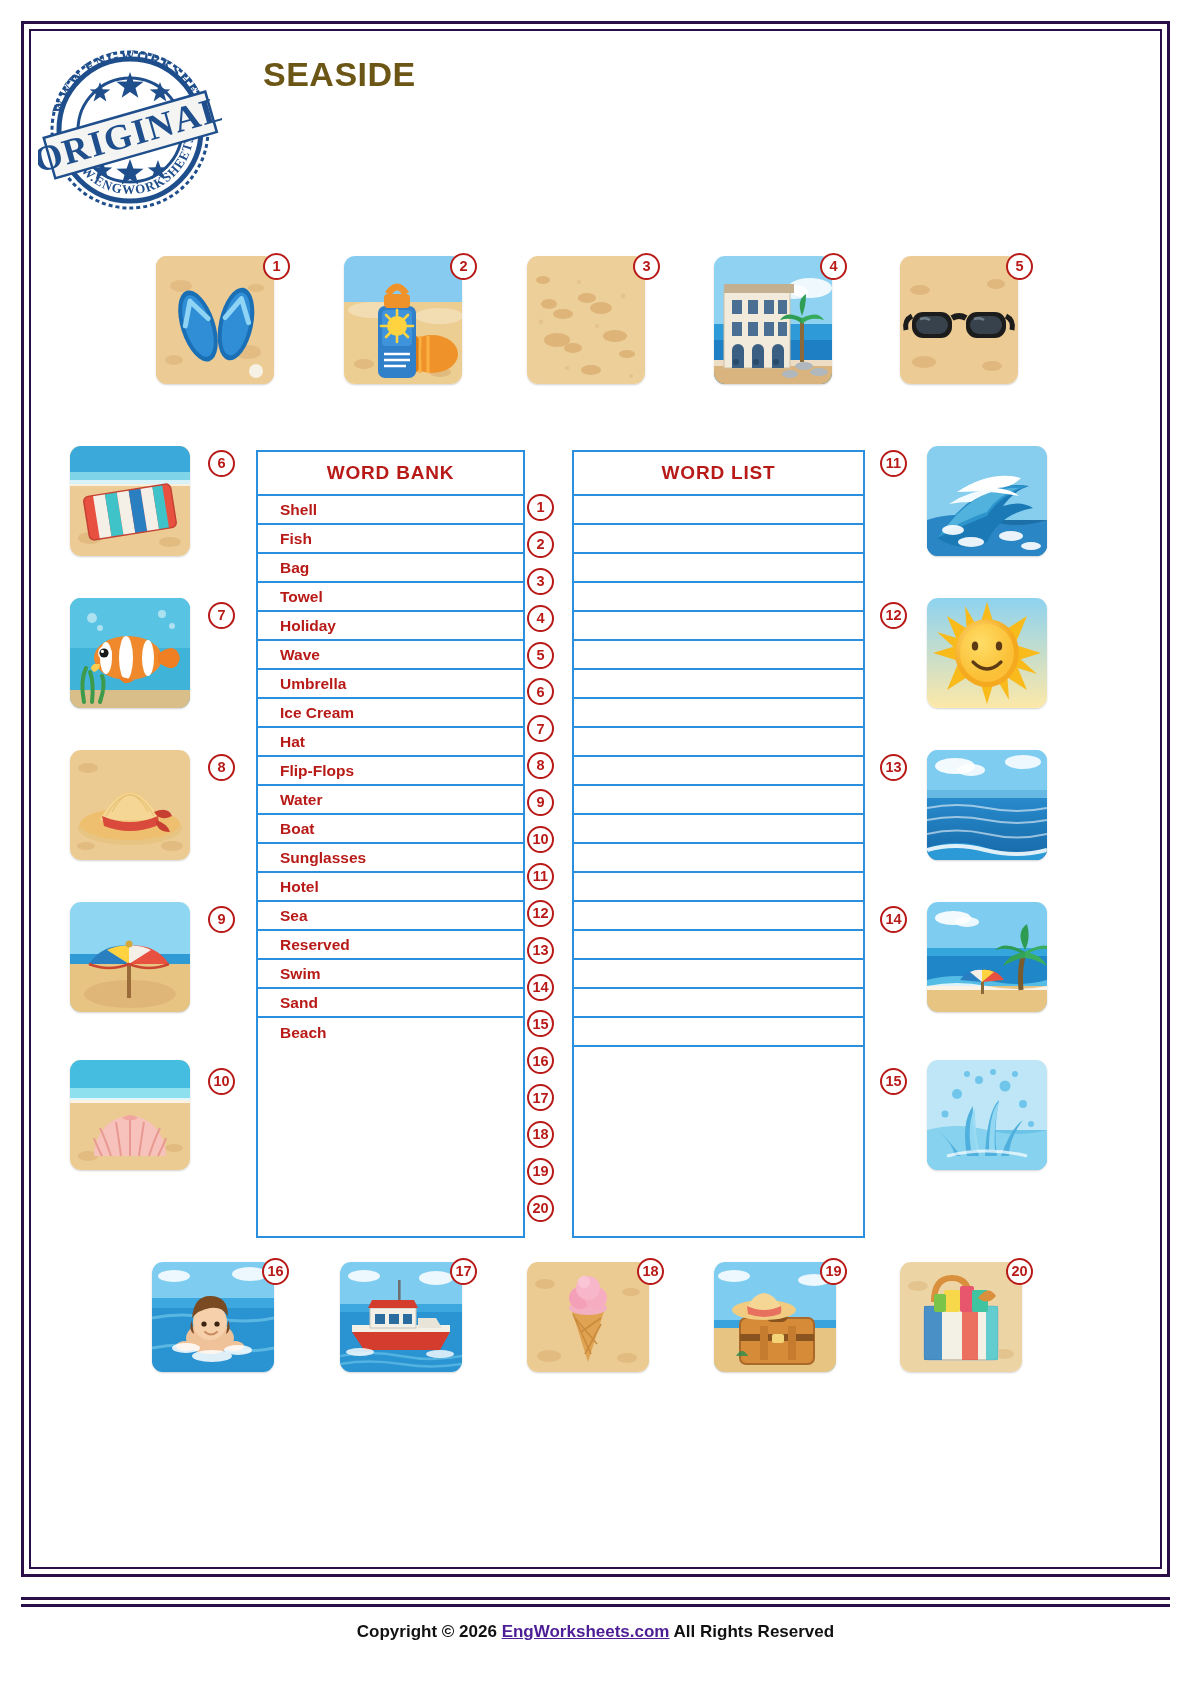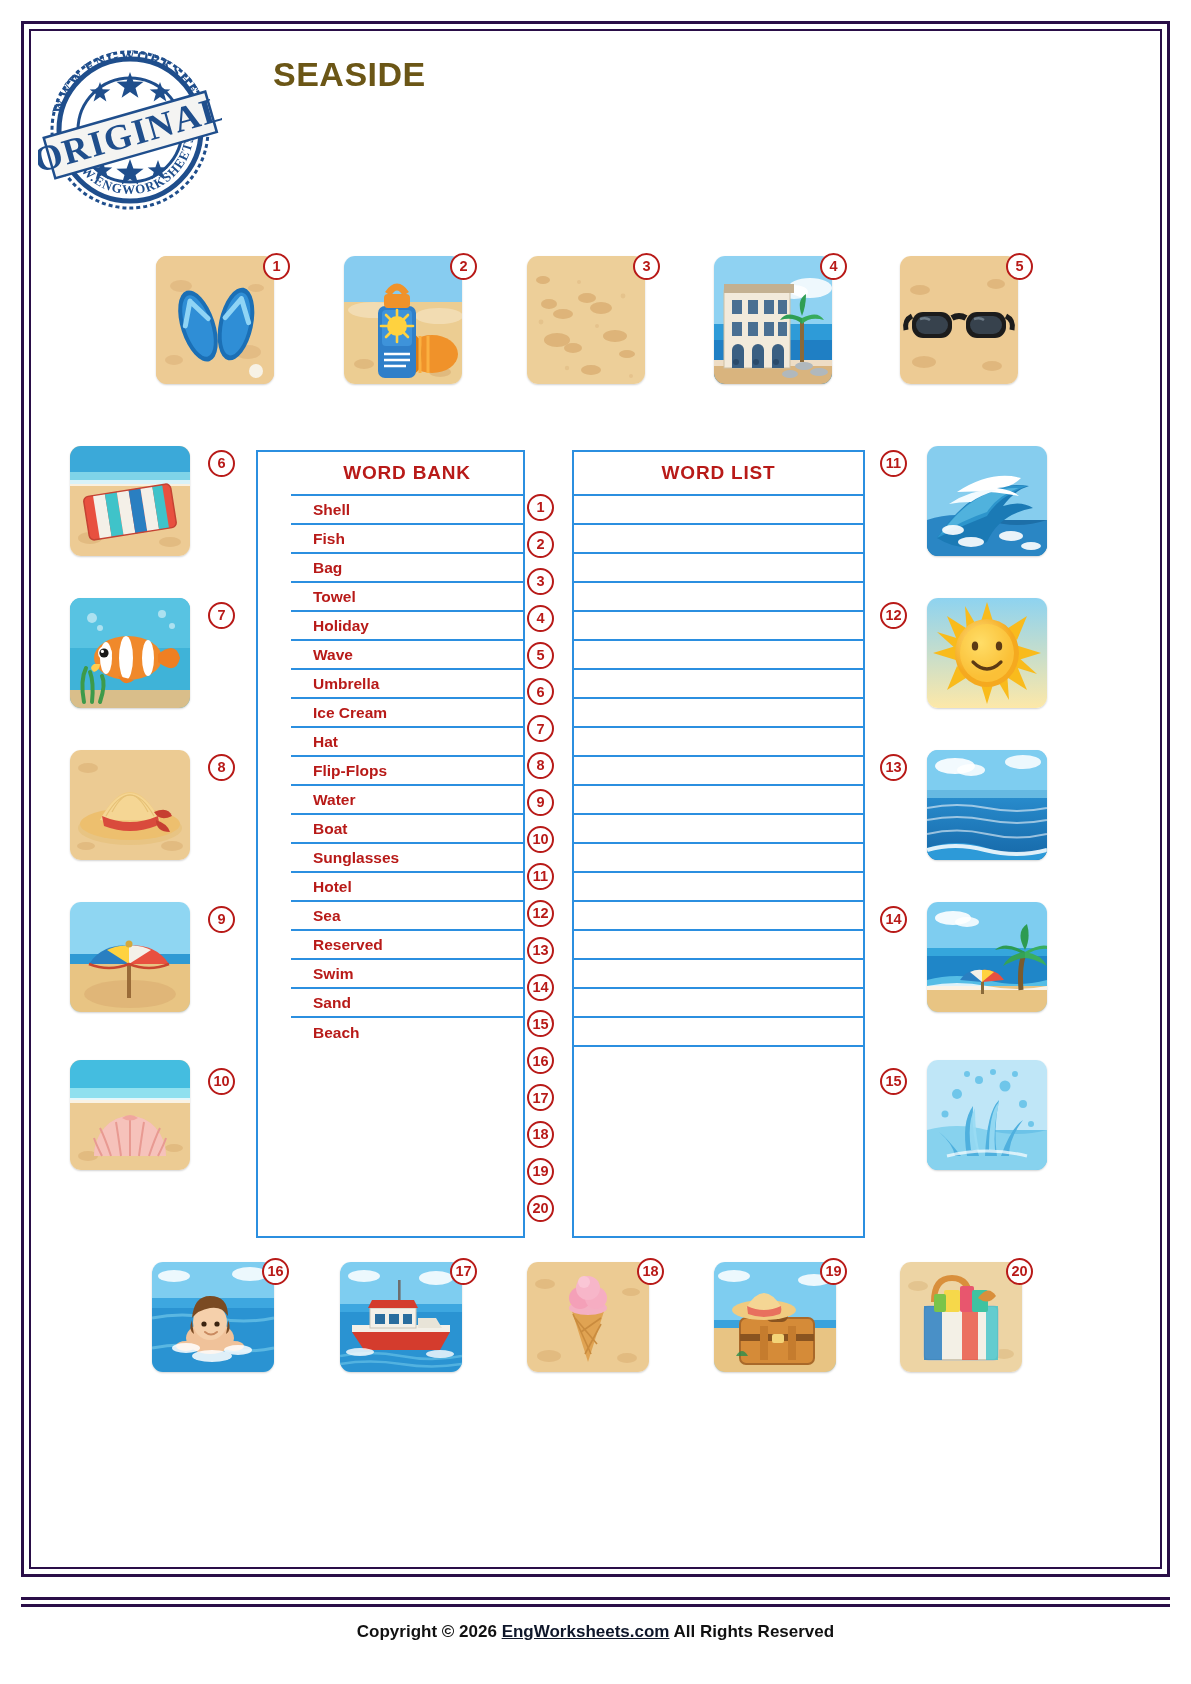--- a/index.html
+++ b/index.html
@@ -41,21 +41,20 @@
     left: 263px; top: 52px;
     width: 810px;
   }
   .title-line {
     font-family: "Liberation Sans", sans-serif;
     font-weight: bold;
     font-size: 34px;
     letter-spacing: 0.5px;
     color: #6b5616;
     line-height: 1.32;
-    margin-left: 10px;
   }
   .subtitle {
     margin-top: 22px;
     font-size: 17.5px;
     font-weight: bold;
     color: #1a1a1a;
     line-height: 1.55;
     width: 800px;
   }
   
@@ -135,21 +134,21 @@
   }
   .footer-text {
     position: absolute;
     left: 0; top: 1622px;
     width: 1191px;
     text-align: center;
     font-size: 17px;
     font-weight: bold;
     color: #111;
   }
-  .footer-link { color: #0f172a; text-decoration: underline; }
+  .footer-link { color: #4c1d95; text-decoration: underline; }
 </style>
 </head>
 <body>
 
 <div class="page">
 
   <div class="border-outer"></div>
   <div class="border-inner"></div>
 
   <div class="stamp">
@@ -753,21 +752,21 @@
         <rect x="44" y="28" width="16" height="22" rx="2" fill="#f6d84a"></rect>
         <rect x="60" y="24" width="14" height="26" rx="2" fill="#e8566e"></rect>
         <rect x="72" y="28" width="16" height="22" rx="2" fill="#3fc3a1"></rect>
         <rect x="34" y="32" width="12" height="18" rx="2" fill="#7ac44a"></rect>
         <path d="M78 36 q10 -14 18 -2 q-8 10 -18 2z" fill="#d98f3c"></path>
       </g>
     </svg>
   </div>
   <div class="badge" style="left:1006px;top:1258px;">20</div>
 
-  <div class="tbl" style="left:256px;top:450px;width:269px;height:788px;padding-left:33px;">
+  <div class="tbl" style="left:256px;top:450px;width:269px;height:788px;">
     <div class="tbl-head">WORD BANK</div>
     <div class="trow">Shell</div>
     <div class="trow">Fish</div>
     <div class="trow">Bag</div>
     <div class="trow">Towel</div>
     <div class="trow">Holiday</div>
     <div class="trow">Wave</div>
     <div class="trow">Umbrella</div>
     <div class="trow">Ice Cream</div>
     <div class="trow">Hat</div>

